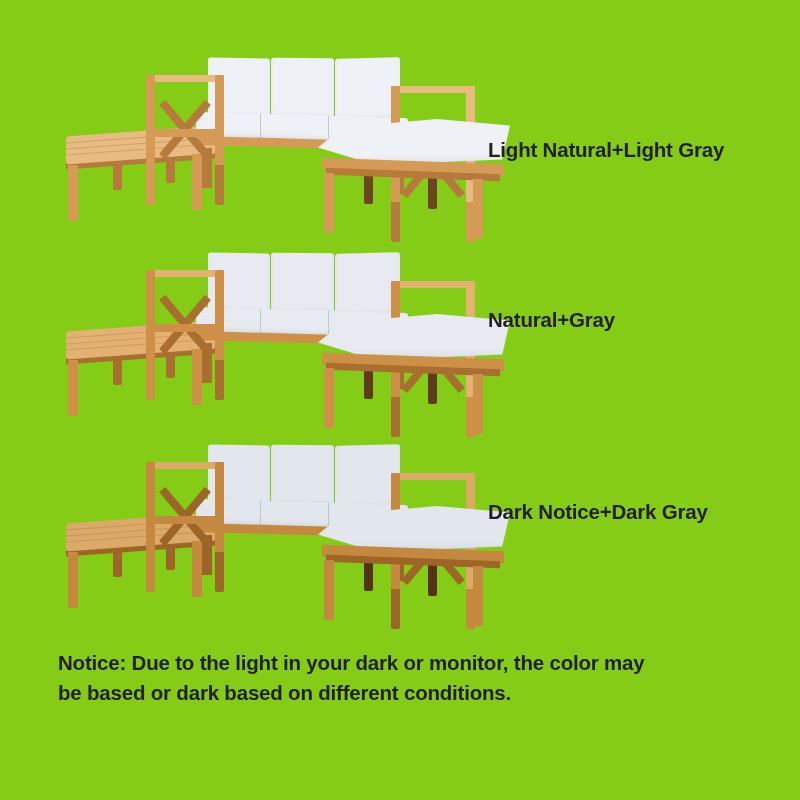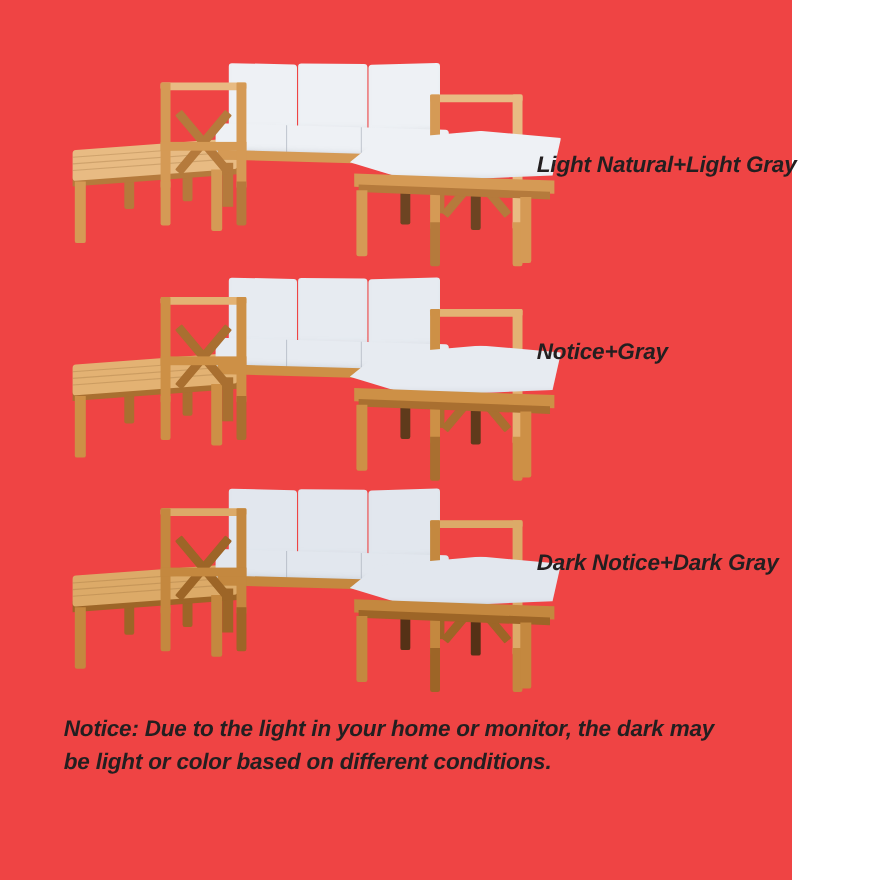--- a/index.html
+++ b/index.html
@@ -10,24 +10,23 @@
   body {
     width: 800px;
     height: 800px;
     font-family: "Liberation Sans", sans-serif;
     overflow: hidden;
     position: relative;
   }
 
   .page {
     position: relative;
-    width: 720px;
+    width: 800px;
     height: 800px;
-    background: #ef4444;
-    font-style: italic;
+    background: #84cc16;
   }
 
   
   .variant-row {
     position: absolute;
     left: 0;
     width: 800px;
     height: 190px;
   }
   .variant-row.r0 { top: 45px; }
@@ -388,21 +387,21 @@
           <div class="chaise-cushion cush shape"></div>
           <div class="chaise-frame wood"></div>
           <div class="chaise-apron wood-dk"></div>
           <div class="ch-leg wood fl"></div>
           <div class="ch-leg wood fr"></div>
         </div>
 
       </div>
     </div>
 
-    <div class="variant-label">Notice+Gray</div>
+    <div class="variant-label">Natural+Gray</div>
   </div>
 
   <div class="variant-row r2" style="--wood: #c4883f; --wood-lt: #dcaa68; --wood-dk: #9d6527; --wood-sh: #553116; --cush: #e2e7ee; --cush-sh: #ced5df; --cush-dk: #b9c2cf;">
     <div class="scene">
 
       <div class="table">
         <div class="tb-leg wood-dk bl"></div>
         <div class="tb-leg wood-dk br"></div>
         <div class="table-edge wood-dk"></div>
         <div class="table-top wood-lt">
@@ -464,17 +463,17 @@
         </div>
 
       </div>
     </div>
 
     <div class="variant-label">Dark Notice+Dark Gray</div>
   </div>
 </div>
 
   <div class="notice">
-    <div>Notice: Due to the light in your home or monitor, the dark may</div>
-    <div>be light or color based on different conditions.</div>
+    <div>Notice: Due to the light in your dark or monitor, the color may</div>
+    <div>be based or dark based on different conditions.</div>
   </div>
 
 </div>
 
 </body></html>

